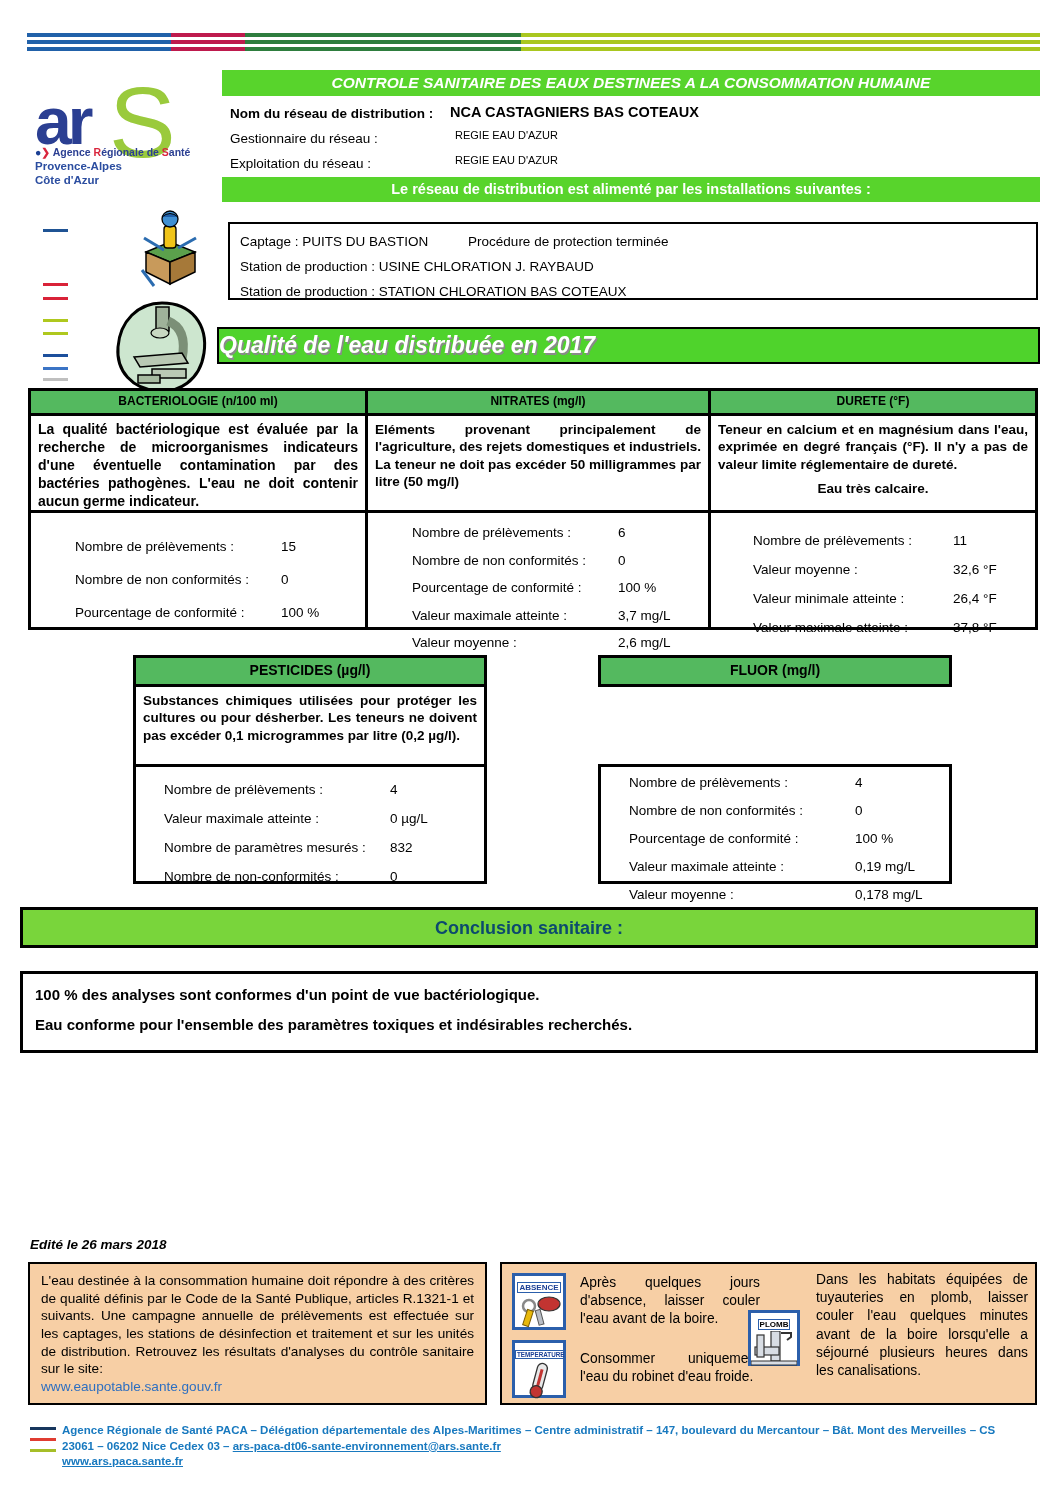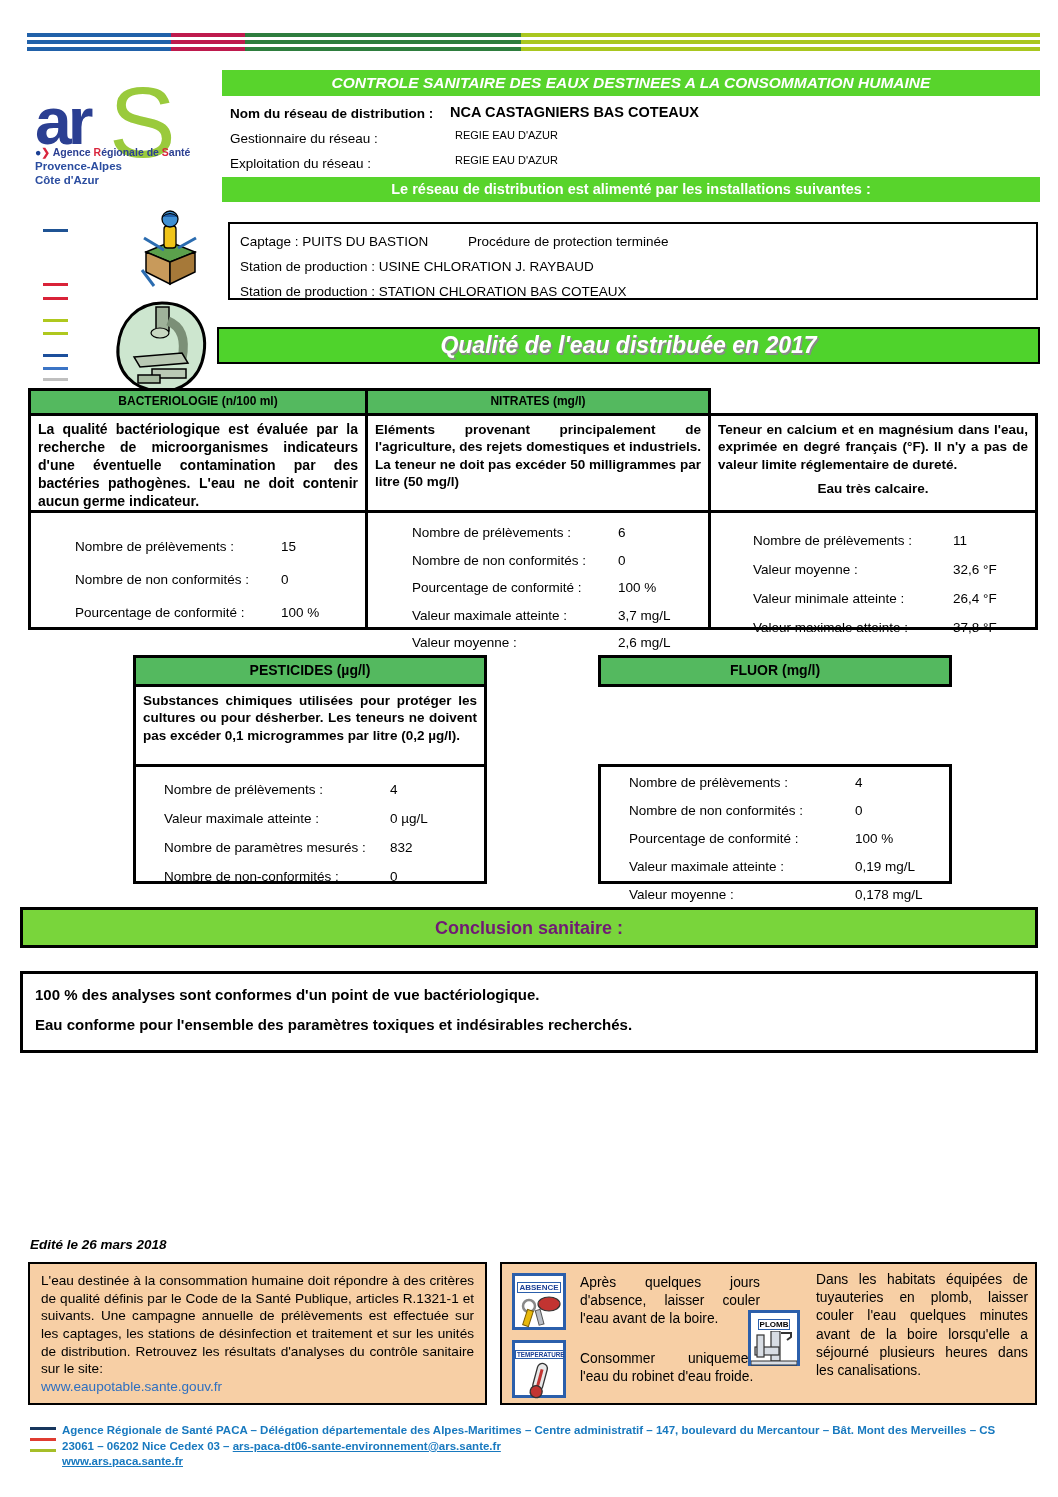--- a/index.html
+++ b/index.html
@@ -10,21 +10,21 @@
   html,body{margin:0;padding:0;background:#fff;}
   .page{position:relative;width:1058px;height:1497px;background:#fff;
         font-family:"Liberation Sans",sans-serif;color:#000;overflow:hidden;}
   .abs{position:absolute;}
   .stripe{position:absolute;left:27px;width:1013px;height:4px;
     background:linear-gradient(to right,#2161A9 0 14.2%,#BE1A4D 14.2% 21.5%,#2E7D3E 21.5% 48.8%,#A9C71F 48.8% 100%);}
   .banner{position:absolute;background:var(--green_banner);color:#fff;text-align:center;font-weight:bold;}
   .banner-top{left:222px;top:70px;width:818px;height:26px;line-height:26px;font-style:italic;font-size:15.5px;}
   .banner-inst{left:222px;top:177px;width:818px;height:25px;line-height:25px;font-size:14.5px;}
   .qualite{left:217px;top:327px;width:819px;height:33px;line-height:33px;background:var(--green_qualite);
-    border:2px solid #000;color:#fff;font-weight:bold;font-style:italic;font-size:23px;text-align:center;
+    border:2px solid #000;color:#fff;font-weight:bold;font-style:italic;font-size:23px;text-align:left;
     text-shadow:1.5px 1.5px 0 #8a8a8a;position:absolute;}
   
   .ars{left:35px;top:98px;width:185px;height:100px;position:absolute;}
   .ars-ar{font-size:66px;font-weight:bold;color:var(--ars_blue);letter-spacing:-4px;line-height:46px;position:absolute;left:0;top:0;}
   .ars-s{font-size:100px;color:var(--ars_green);position:absolute;left:74px;top:-26px;line-height:100px;font-weight:400;}
   .ars-tag{position:absolute;left:0;top:48px;font-size:10.5px;font-weight:bold;color:var(--ars_blue);white-space:nowrap;}
   .ars-dot{color:#1B3F94;} .ars-chev{color:#D9253C;} .red-cap{color:#D9253C;}
   .ars-region{position:absolute;left:0;font-size:11.5px;font-weight:bold;color:#2B4DA0;white-space:nowrap;}
   
   .lbl{position:absolute;font-size:13.5px;}
@@ -41,21 +41,21 @@
   .thead{background:var(--green_table_header);font-weight:bold;font-size:12px;text-align:center;}
   .desc{font-size:13.5px;text-align:justify;padding:5px 7px;line-height:1.28;}
   .desc.normal{font-weight:bold;font-size:14px;}
   .desc.b{font-weight:bold;}
   .desc-note{text-align:center;font-weight:bold;margin-top:7px;}
   .vrow{display:flex;font-size:13.5px;}
   .vlabel{flex:0 0 206px;}
   .vvalue{white-space:nowrap;}
   
   .concl-banner{left:20px;top:907px;width:1018px;height:41px;line-height:37px;background:var(--lime_conclusion);
-    border:3px solid #000;box-sizing:border-box;color:#701a75;font-weight:bold;font-size:18px;text-align:center;position:absolute;}
+    border:3px solid #000;box-sizing:border-box;color:#0c4a6e;font-weight:bold;font-size:18px;text-align:center;position:absolute;}
   .concl-box{left:20px;top:971px;width:1018px;height:82px;border:3px solid #000;box-sizing:border-box;
     position:absolute;padding:12px 12px;font-size:15px;font-weight:bold;}
   .concl-box .cline{margin-bottom:13px;}
   .edited{left:30px;top:1237px;position:absolute;font-size:13.5px;font-weight:bold;font-style:italic;}
   
   .peachbox{position:absolute;background:var(--peach);border:2px solid #000;box-sizing:border-box;}
   .infobox{left:28px;top:1262px;width:459px;height:143px;padding:8px 11px;font-size:13.6px;text-align:justify;line-height:1.3;}
   .infobox a{color:var(--link_blue);text-decoration:none;}
   .advicebox{left:500px;top:1262px;width:537px;height:143px;}
   .advice-p{position:absolute;font-size:13.8px;text-align:justify;line-height:1.32;}
@@ -148,20 +148,21 @@
       <polygon points="22,62 70,58 76,68 28,72" fill="#B9C9B4" stroke="#000" stroke-width="1.5"></polygon>
       <rect x="40" y="74" width="34" height="9" fill="#B9C9B4" stroke="#000" stroke-width="1.5"></rect>
       <rect x="26" y="80" width="22" height="8" fill="#A7BBA1" stroke="#000" stroke-width="1.5"></rect>
     </svg>
   </div>
 
   <div class="qualite">Qualité de l'eau distribuée en 2017</div>
 
   <div class="cell thead" style="left:28px;top:388px;width:340px;height:28px;line-height:21px">BACTERIOLOGIE (n/100 ml)</div>
   <div class="cell thead" style="left:365px;top:388px;width:346px;height:28px;line-height:21px">NITRATES (mg/l)</div>
+  <div class="cell thead" style="left:708px;top:388px;width:330px;height:28px;line-height:21px">DURETE (°F)</div>
 
   <div class="cell desc normal" style="left:28px;top:413px;width:340px;height:100px">La qualité bactériologique est évaluée par la recherche de microorganismes indicateurs d'une éventuelle contamination par des bactéries pathogènes. L'eau ne doit contenir aucun germe indicateur.</div>
   <div class="cell desc b" style="left:365px;top:413px;width:346px;height:100px">Eléments provenant principalement de l'agriculture, des rejets domestiques et industriels. La teneur ne doit pas excéder 50 milligrammes par litre (50 mg/l)</div>
   <div class="cell desc b" style="left:708px;top:413px;width:330px;height:100px">
     <span>Teneur en calcium et en magnésium dans l'eau, exprimée en degré français (°F). Il n'y a pas de valeur limite réglementaire de dureté.</span>
     <div class="desc-note">Eau très calcaire.</div>
   </div>
 
   <div class="cell" style="left:28px;top:510px;width:340px;height:120px;padding:26px 0 0 44px">
     <div class="vrow" style="height:33px">

